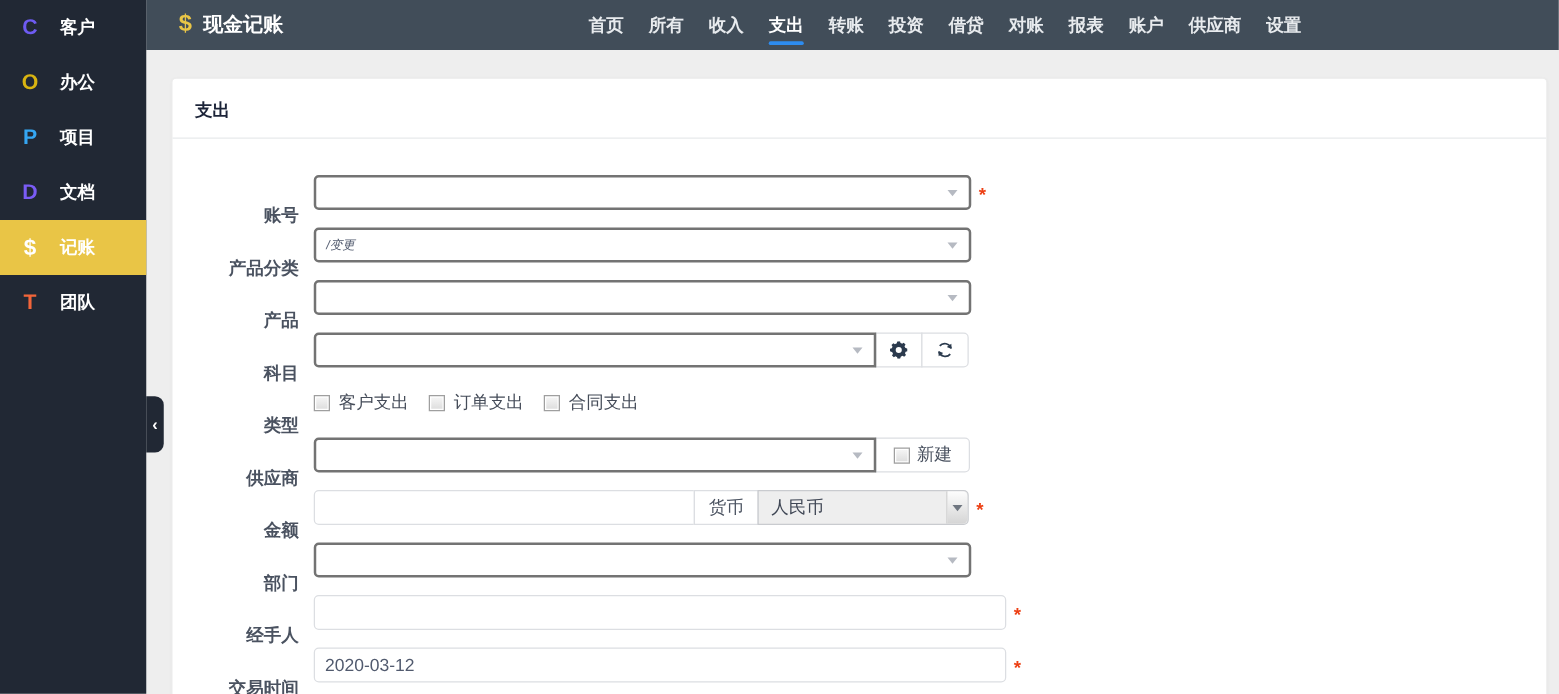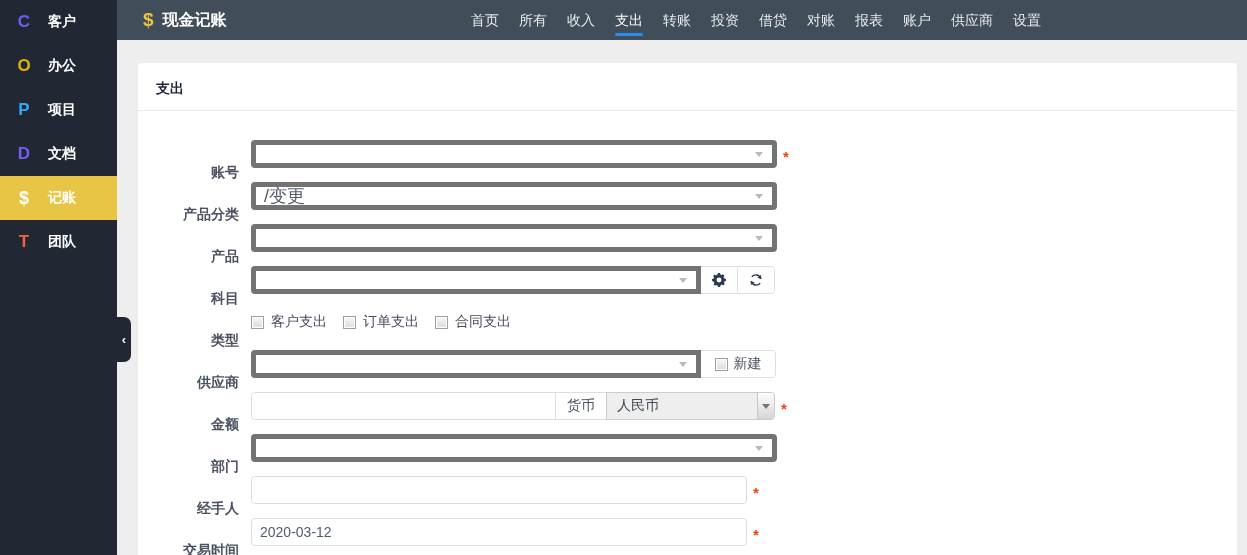--- a/index.html
+++ b/index.html
@@ -20,48 +20,48 @@
     background:#212834; border-radius:0 7px 7px 0; display:flex; align-items:center;
     justify-content:center; color:#fff; font-size:13px; font-weight:bold; cursor:pointer; z-index:6; }
 
   
   .topbar { position:absolute; left:117px; top:0; right:0; height:40px;
     background:#414d59; z-index:5; display:flex; align-items:center; }
   .logo { margin-left:26px; color:#e9c546; font-size:19px; font-weight:bold; }
   .app-title { color:#ffffff; font-size:16px; font-weight:bold; margin-left:9px; }
   .topnav { position:absolute; left:344px; top:0; height:40px; display:flex; }
   .topnav-item { padding:0 10px; height:40px; line-height:40px; color:#e8ebee;
-    font-size:14px; font-weight:normal; position:relative; cursor:pointer; white-space:nowrap; }
+    font-size:14px; font-weight:bold; position:relative; cursor:pointer; white-space:nowrap; }
   .topnav-item.active { color:#ffffff; }
   .topnav-item.active::after { content:""; position:absolute; left:10px; right:10px;
     bottom:4px; height:3px; background:#2d8cf0; border-radius:2px; }
 
   
   .main { position:absolute; left:117px; top:40px; right:0; bottom:0; background:#eeeeee; }
   .card { position:absolute; left:20px; top:22px; right:9px; height:560px;
     background:#ffffff; border:1px solid #ececec; border-radius:4px;
     box-shadow:0 1px 2px rgba(0,0,0,.04); }
   .card-header { height:48px; padding:17px 18px 0; font-size:14px; font-weight:bold;
     color:#1c2438; border-bottom:1px solid #e8eaec; }
   .form { padding-top:29px; }
   .form-row { display:flex; align-items:center; margin-bottom:14px; height:28px; }
   .form-label { width:113px; padding-right:12px; text-align:right; font-size:14px;
     font-weight:bold; color:#4a5260; flex-shrink:0; white-space:nowrap;margin-top:37px; }
   .controls { display:flex; align-items:center; }
 
-  .sel { position:relative; width:526px; height:28px; border:5px solid #737373;
+  .sel { position:relative; width:526px; height:28px; border:2px solid #737373;
     border-radius:4px; background:#fff; display:flex; align-items:center;
-    padding:0 24px 0 8px; font-size:18px; color:#515a6e; cursor:pointer; }
+    padding:0 24px 0 8px; font-size:10px; color:#515a6e; cursor:pointer;font-style:italic; }
   .sel.w450 { width:450px; border-radius:4px 0 0 4px; }
   .caret { position:absolute; right:9px; top:50%; margin-top:-2px; width:0; height:0;
     border-left:4px solid transparent; border-right:4px solid transparent;
     border-top:5px solid #b6bac2; }
   .inp { height:28px; border:1px solid #dcdee2; border-radius:4px; padding:0 8px;
     font-size:14px; color:#515a6e; outline:none; background:#fff; }
-  .inp.w526 { width:496px; }
+  .inp.w526 { width:554px; }
   .star { color:#ed4014; font-size:15px; font-weight:bold; margin-left:6px; margin-top:4px; }
 
   .grp-btn { width:38px; height:28px; border:1px solid #dcdee2; background:#fff;
     margin-left:-1px; display:flex; align-items:center; justify-content:center; cursor:pointer; }
   .grp-btn.last { border-radius:0 4px 4px 0; }
 
   .checkbox { width:13px; height:13px; border:1px solid #9f9f9f;
     background:linear-gradient(#f7f7f7,#dcdcdc); box-shadow:inset 0 0 0 1px #ffffff;
     flex-shrink:0; cursor:pointer; }
   .cb-item { display:flex; align-items:center; gap:7px; margin-right:16px;

